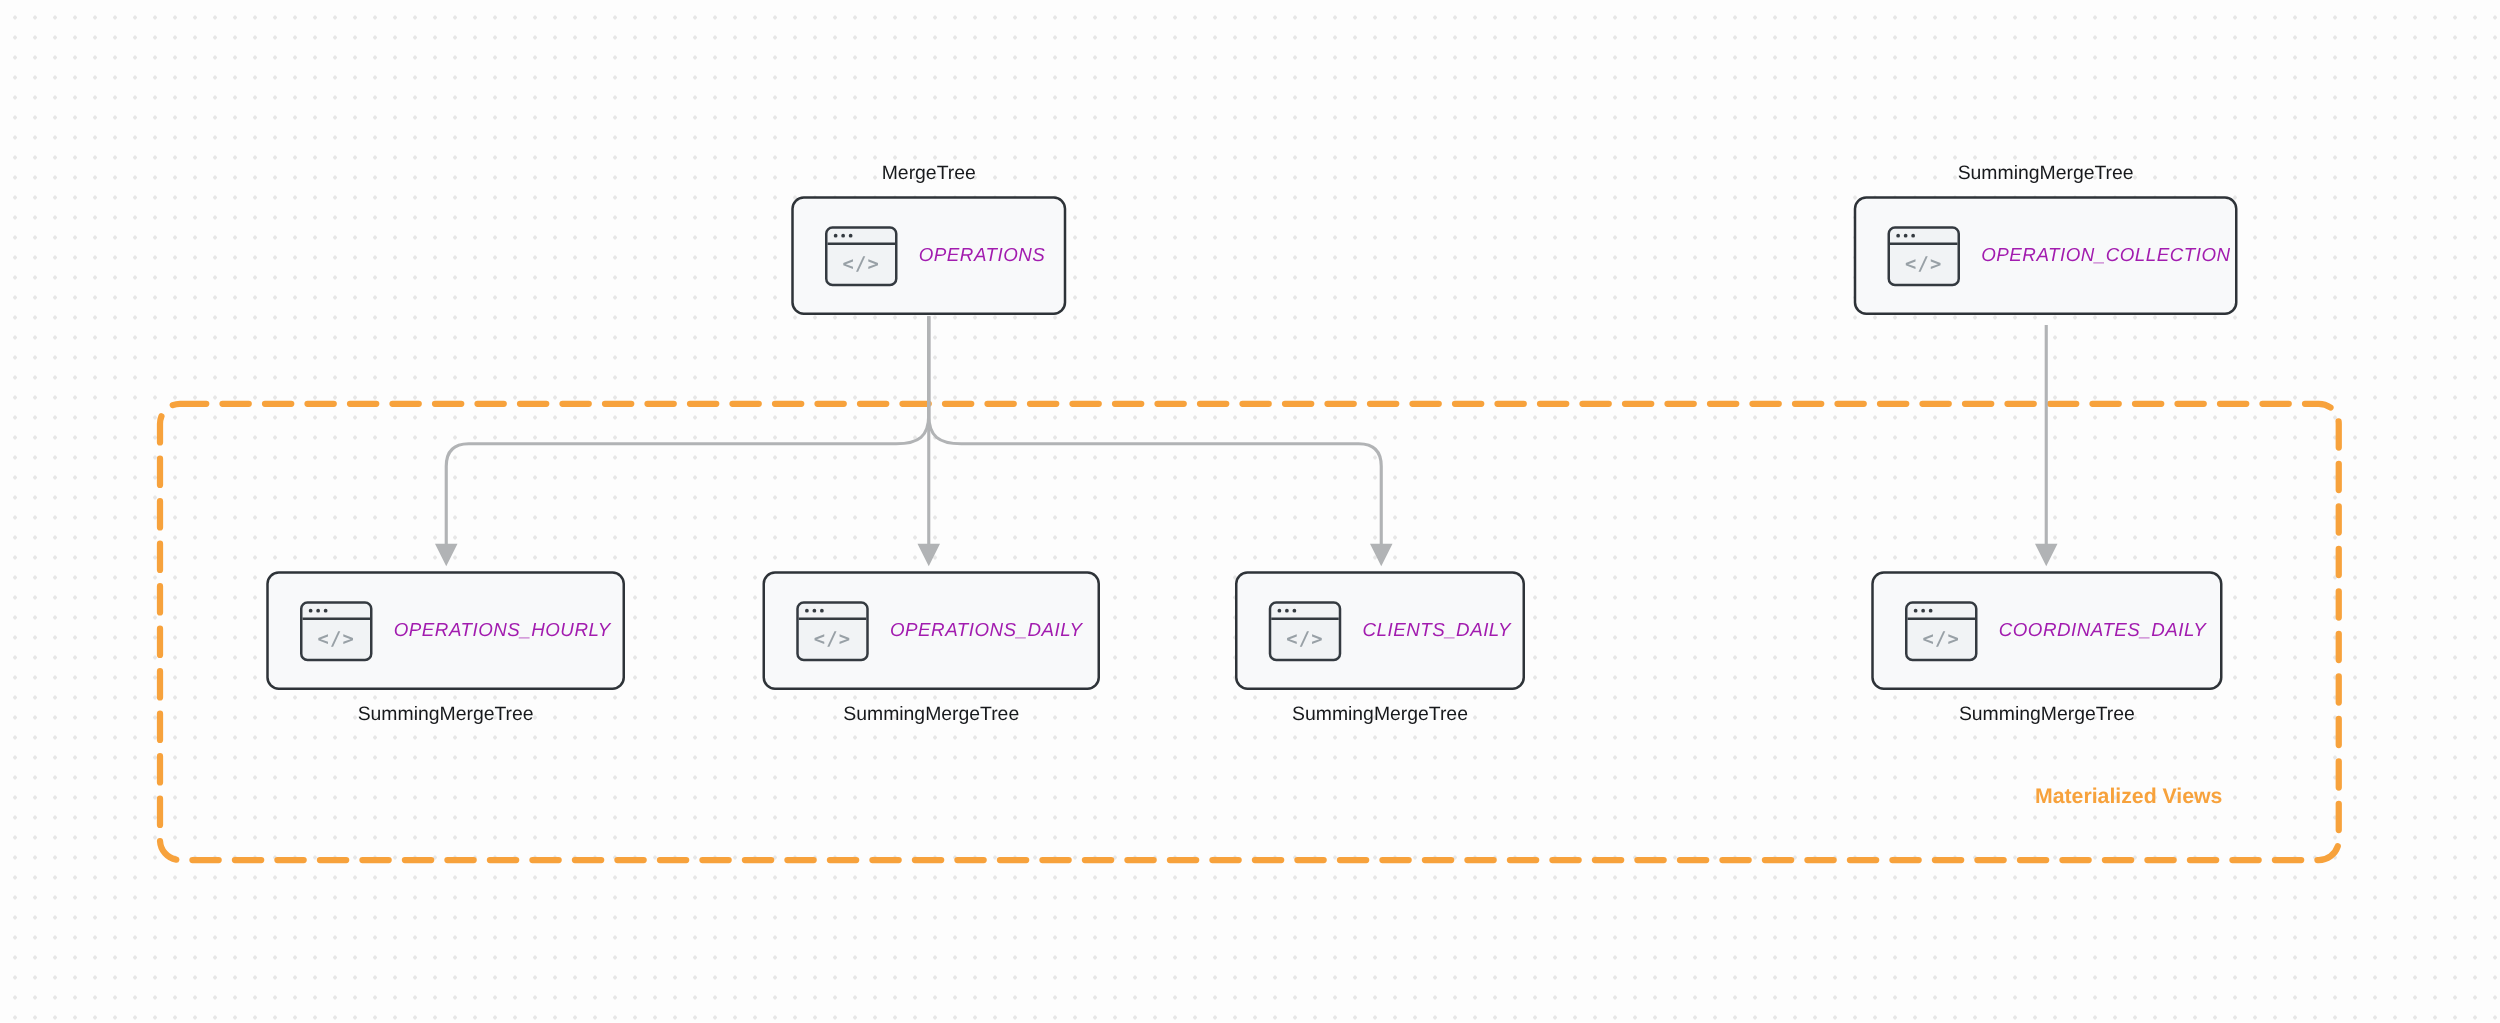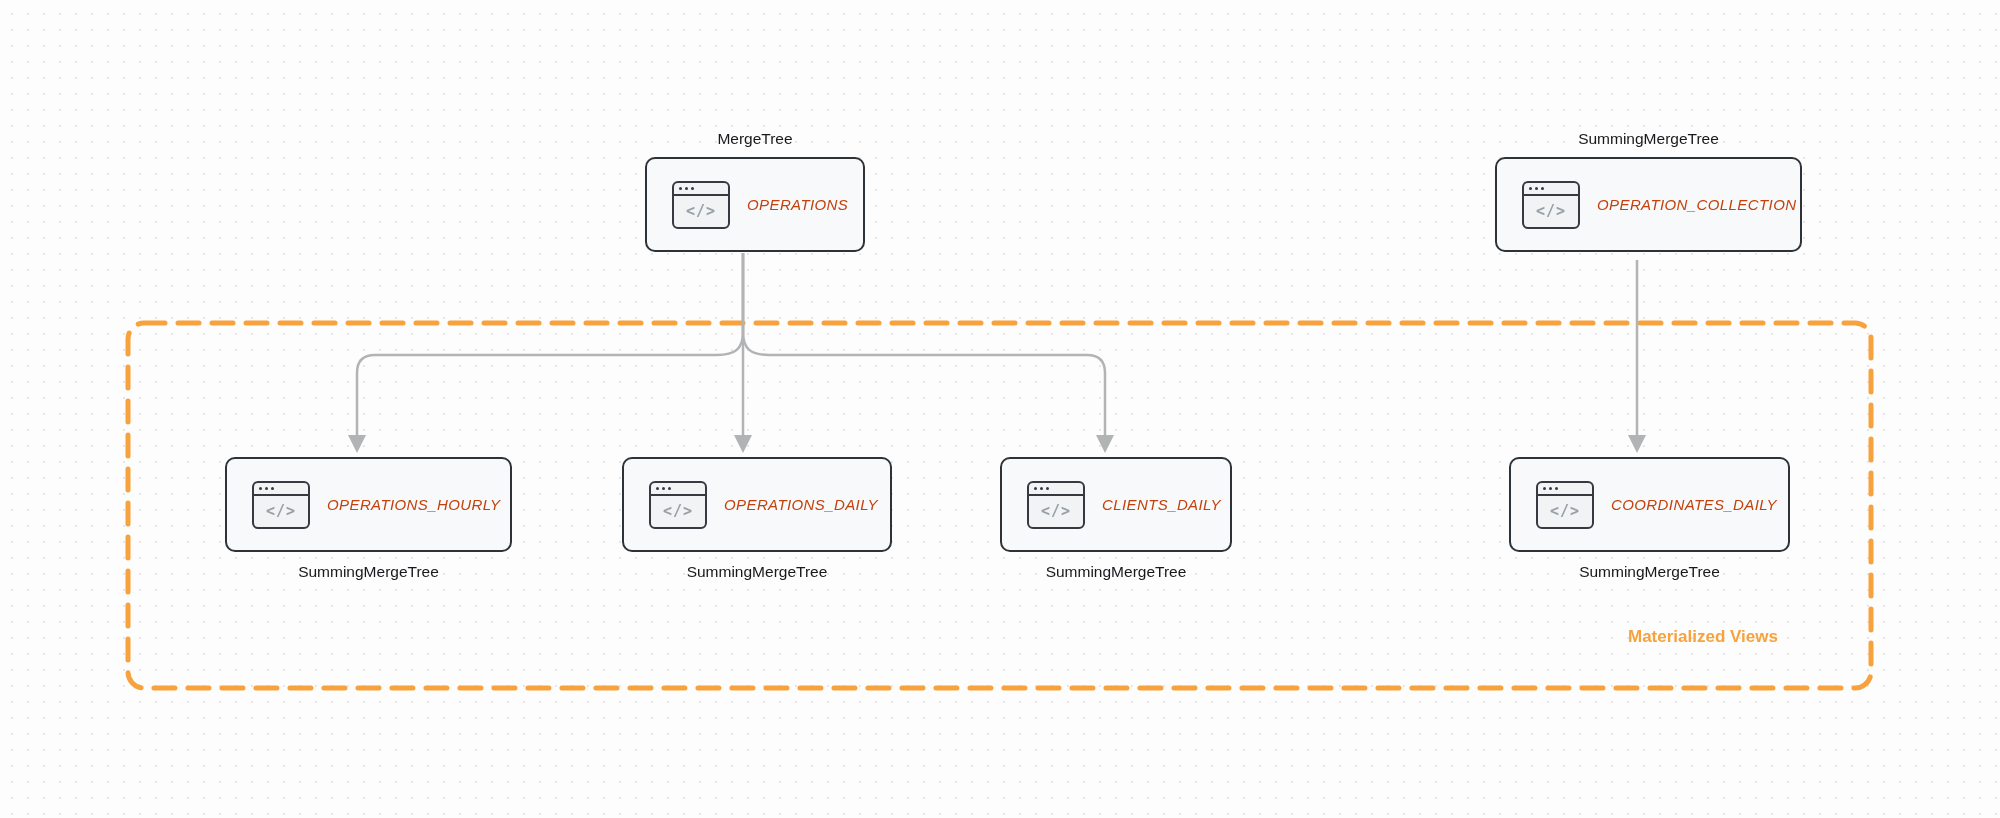--- a/index.html
+++ b/index.html
@@ -25,21 +25,20 @@
     width: 2000px;
     height: 818px;
     z-index: 1;
   }
   .node-group {
     position: absolute;
     z-index: 2;
     display: flex;
     flex-direction: column;
     align-items: center;
-    margin-left: 12px;
   }
   .engine-label {
     font-size: 15.5px;
     font-weight: 500;
     color: #17191c;
     line-height: 21px;
     white-space: nowrap;
   }
   .engine-label.top { margin-bottom: 8px; }
   .engine-label.bottom { margin-top: 9px; }
@@ -89,21 +88,21 @@
     font-family: "DejaVu Sans Mono", monospace;
     font-size: 15px;
     font-weight: bold;
     letter-spacing: 1px;
   }
   .table-name {
     font-style: italic;
     font-size: 15px;
     font-weight: 500;
     letter-spacing: 0.4px;
-    color: #c2410c;
+    color: #a21caf;
     white-space: nowrap;
   }
   .container-label {
     position: absolute;
     z-index: 2;
     left: 1628px;
     top: 627px;
     font-size: 17px;
     font-weight: 600;
     color: #f7a23c;

